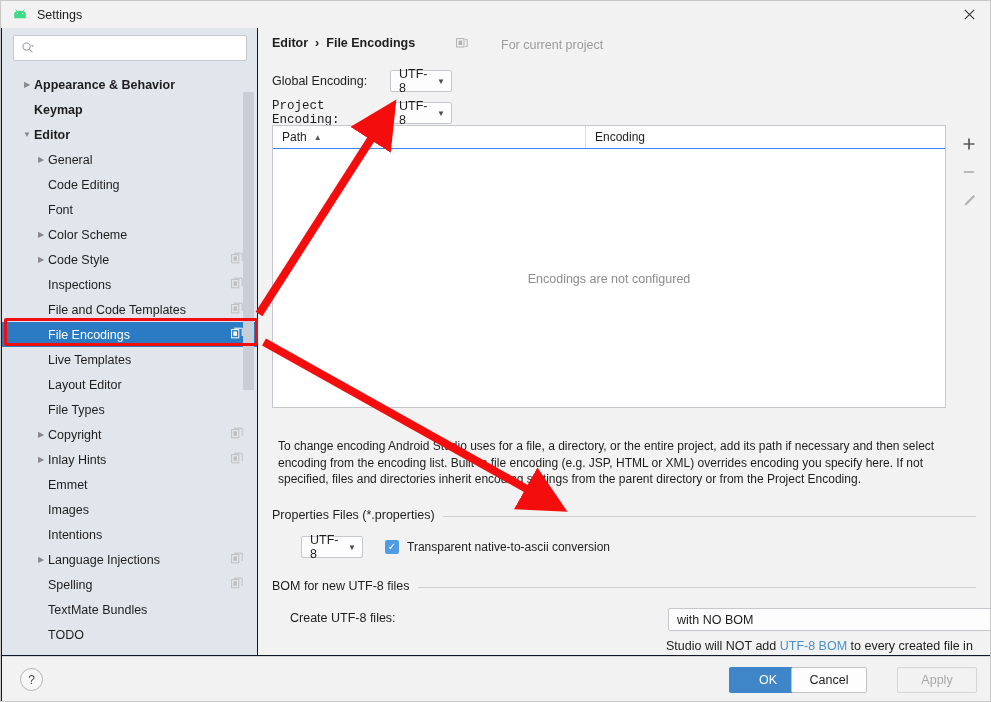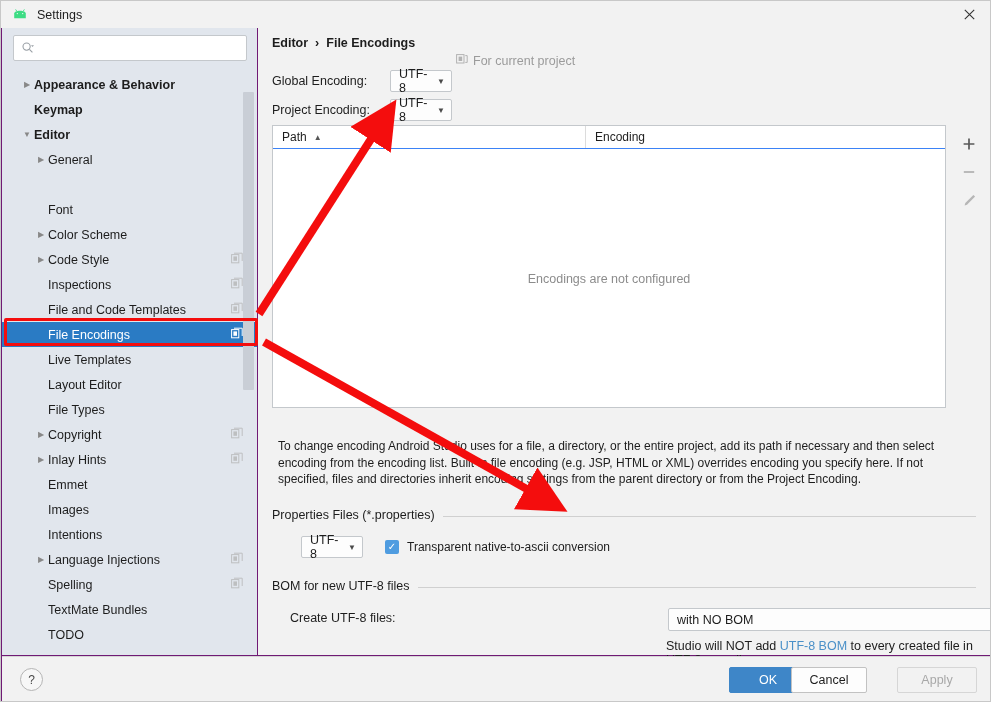--- a/index.html
+++ b/index.html
@@ -9,21 +9,21 @@
     overflow: hidden;
     background: #f2f2f2;
     font-family: "Liberation Sans", sans-serif;
     font-size: 12px;
     color: #1d1d1d;
     -webkit-font-smoothing: antialiased;
   }
   #app {
     position: relative;
     width: 991px; height: 702px;
-    background: #701a75;
+    background: #0f172a;
     border: 1px solid #c8c8c8;
     overflow: hidden;
   }
 
   
   #titlebar {
     position: absolute; left: 0; top: 0;
     width: 991px; height: 27px;
     background: #f2f2f2;
     display: flex; align-items: center;
@@ -117,23 +117,23 @@
     background: #f2f2f2;
   }
   #breadcrumb {
     position: absolute; left: 14px; top: 8px;
     display: flex; align-items: center;
     font-size: 12.5px;
   }
   #breadcrumb .crumb { font-weight: bold; color: #1d1d1d; }
   #breadcrumb .sep { margin: 0 7px; color: #1d1d1d; font-weight: bold; }
   #for-project {
-    position: absolute; left: 198px; top: 25px;
-    display: flex; align-items: center;
-    color: #9b9b9b; font-size: 12.5px;
+    position: absolute; left: 198px; top: 9px;
+    display: flex; align-items: center;
+    color: #9b9b9b; font-size: 12.5px; gap: 28px;
   }
   #for-project .pi { margin-right: 5px; }
 
   .field-row { position: absolute; display: flex; align-items: center; }
   .field-label { font-size: 12.5px; color: #1d1d1d; }
 
   .combo {
     border: 1px solid #c4c8cc;
     background: #fdfdfd;
     border-radius: 2px;
@@ -313,20 +313,21 @@
           <div class="tree-row indent-0 bold">
             <span class="arrow">▼</span>
             <span class="tlabel">Editor</span>
           </div>
           <div class="tree-row indent-1">
             <span class="arrow">▶</span>
             <span class="tlabel">General</span>
           </div>
           <div class="tree-row indent-1">
             <span class="arrow">&nbsp;</span>
+            <span class="tlabel">Code Editing</span>
           </div>
           <div class="tree-row indent-1">
             <span class="arrow">&nbsp;</span>
             <span class="tlabel">Font</span>
           </div>
           <div class="tree-row indent-1">
             <span class="arrow">▶</span>
             <span class="tlabel">Color Scheme</span>
           </div>
           <div class="tree-row indent-1">
@@ -464,21 +465,21 @@
 
     <div class="field-row" style="left:14px; top:42px;">
       <span class="field-label" style="width:108px;">Global Encoding:</span>
       <span class="combo" style="width:62px; margin-left:10px;">
         <span class="cval">UTF-8</span>
         <span class="carrow">▼</span>
       </span>
     </div>
 
     <div class="field-row" style="left:14px; top:71px;">
-      <span class="field-label" style="width:108px;">Project Encoding:</span>
+      <span class="field-label" style="width:108px;font-family:Liberation Mono, monospace;">Project Encoding:</span>
       <span class="combo" style="width:62px; margin-left:10px;">
         <span class="cval">UTF-8</span>
         <span class="carrow">▼</span>
       </span>
     </div>
 
     <div id="enc-table">
       <div id="enc-head">
         <div class="th" id="th-path">
           <span>Path</span>

